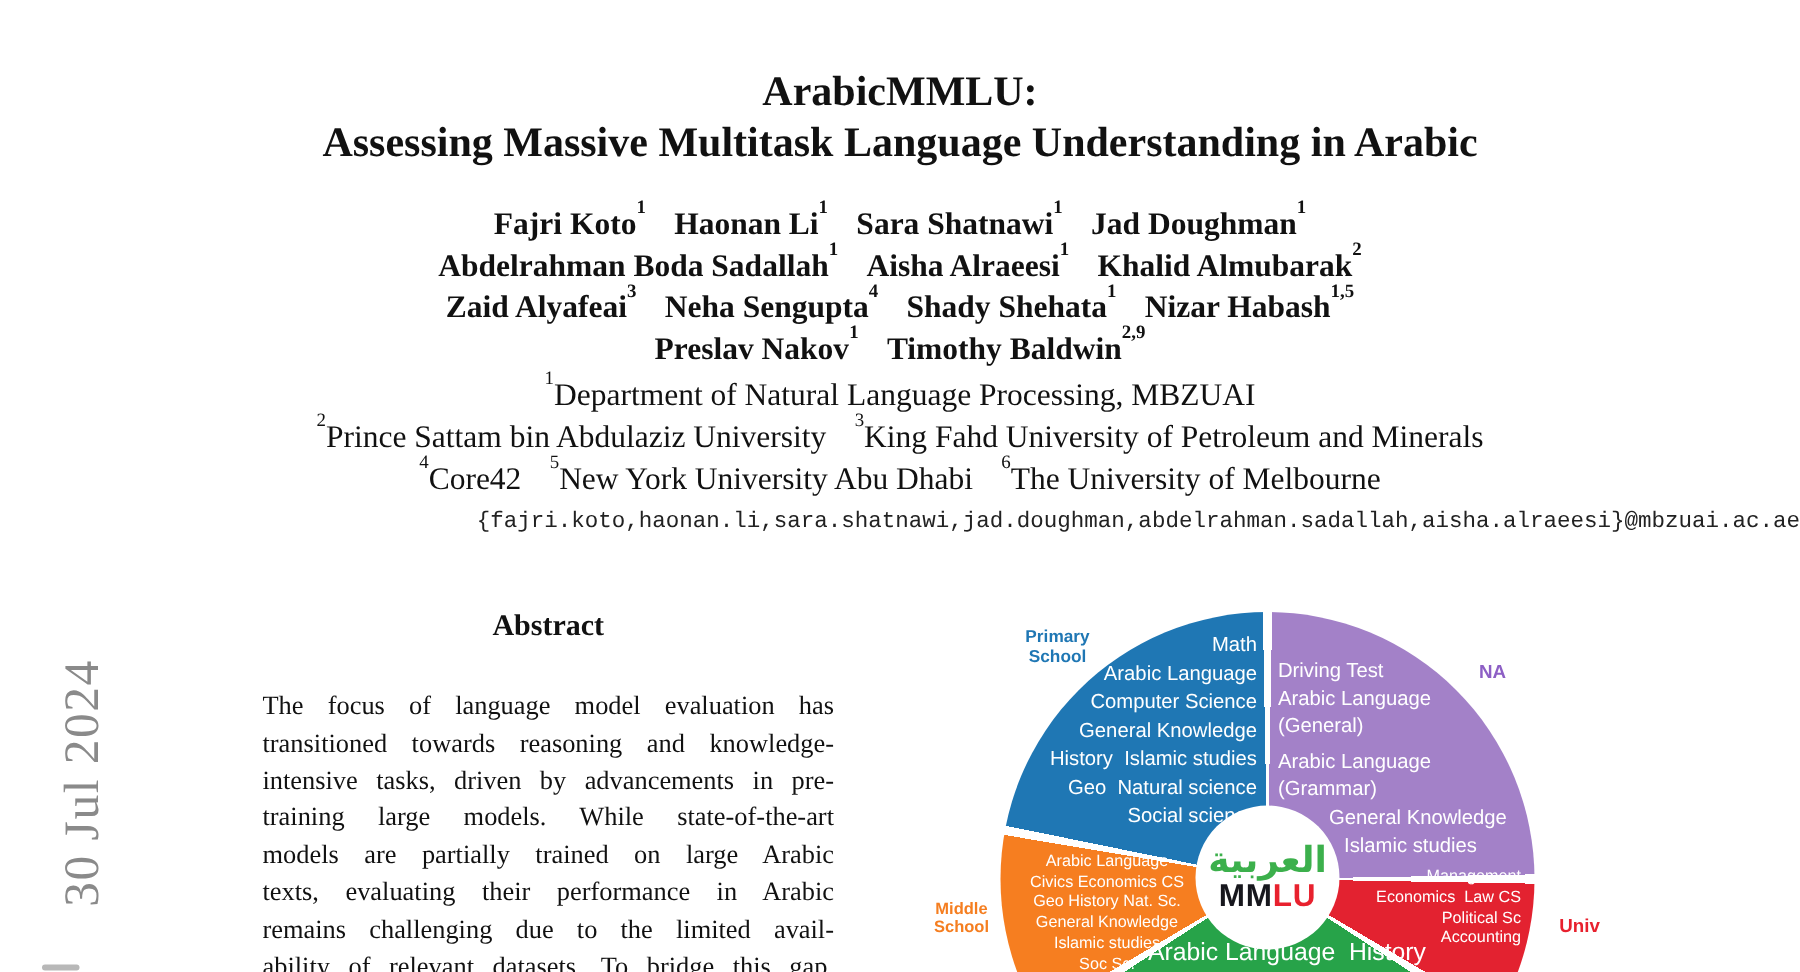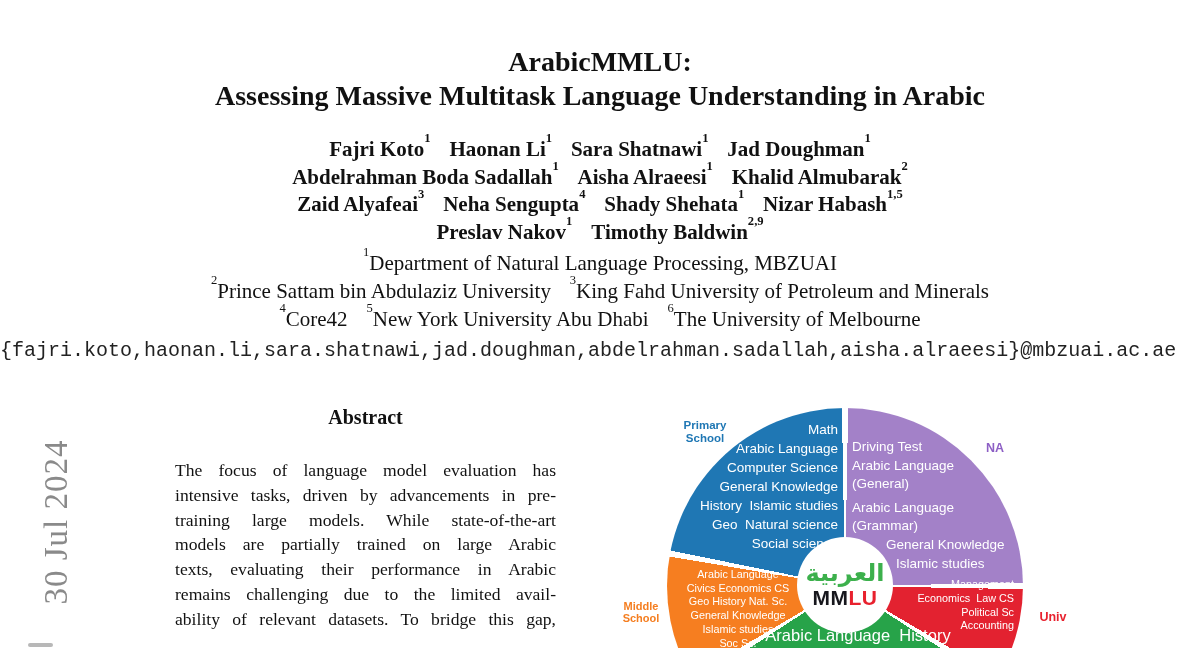--- a/index.html
+++ b/index.html
@@ -13,22 +13,22 @@
 
   
   .title{position:absolute;left:0;width:1200px;text-align:center;font-weight:bold;font-size:28px;line-height:32px;}
   #title1{top:46px;} #title2{top:80px;}
   .authors{position:absolute;left:0;top:136px;width:1200px;text-align:center;
         font-weight:bold;font-size:21px;line-height:27.6px;}
   .affils{position:absolute;left:0;top:250px;width:1200px;text-align:center;font-size:21px;line-height:27.8px;}
   sup.s{font-size:60%;font-weight:inherit;position:relative;top:-0.45em;line-height:0;}
   .author-line .pair{margin:0 0.45em;}
   .affil-line .pair{margin:0 0.45em;}
-  .email{position:absolute;left:0;top:339px;width:1200px;text-align:left;
-        font-family:"Liberation Mono","DejaVu Sans Mono",monospace;font-size:20px;color:#222;}
+  .email{position:absolute;left:0;top:339px;width:1200px;text-align:right;
+        font-family:"Liberation Mono","DejaVu Sans Mono",monospace;font-size:15px;color:#222;}
 
   
   .abs-col{position:absolute;left:175px;top:406px;width:381px;}
   .abs-head{text-align:center;font-weight:bold;font-size:20px;margin:0 0 0 0;}
   .abs-body{margin-top:29px;font-size:17.6px;line-height:24.8px;}
   .abs-body .line{text-align:justify;text-align-last:justify;}
 
   
   .figure{position:absolute;left:605px;top:402px;width:480px;height:246px;font-family:"Liberation Sans",sans-serif;}
   .pie{position:absolute;left:62px;top:6px;width:356px;height:356px;border-radius:50%;}
@@ -80,20 +80,21 @@
       <div class="affil-line"><span class="pair"><sup class="s">2</sup>Prince Sattam bin Abdulaziz University</span><span class="pair"><sup class="s">3</sup>King Fahd University of Petroleum and Minerals</span></div>
       <div class="affil-line"><span class="pair"><sup class="s">4</sup>Core42</span><span class="pair"><sup class="s">5</sup>New York University Abu Dhabi</span><span class="pair"><sup class="s">6</sup>The University of Melbourne</span></div>
     </div>
 
   <div class="email">{fajri.koto,haonan.li,sara.shatnawi,jad.doughman,abdelrahman.sadallah,aisha.alraeesi}@mbzuai.ac.ae</div>
 
   <div class="abs-col">
     <div class="abs-head">Abstract</div>
     <div class="abs-body">
         <div class="line">The focus of language model evaluation has</div>
+        <div class="line">transitioned towards reasoning and knowledge-</div>
         <div class="line">intensive tasks, driven by advancements in pre-</div>
         <div class="line">training large models. While state-of-the-art</div>
         <div class="line">models are partially trained on large Arabic</div>
         <div class="line">texts, evaluating their performance in Arabic</div>
         <div class="line">remains challenging due to the limited avail-</div>
         <div class="line">ability of relevant datasets. To bridge this gap,</div>
       </div>
   </div>
 
   <div class="figure">

